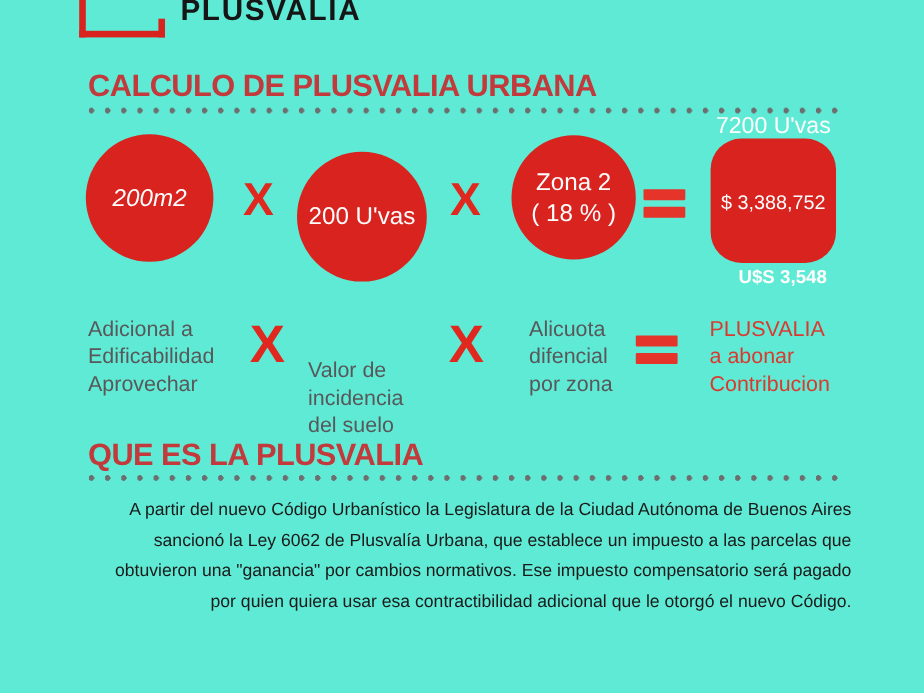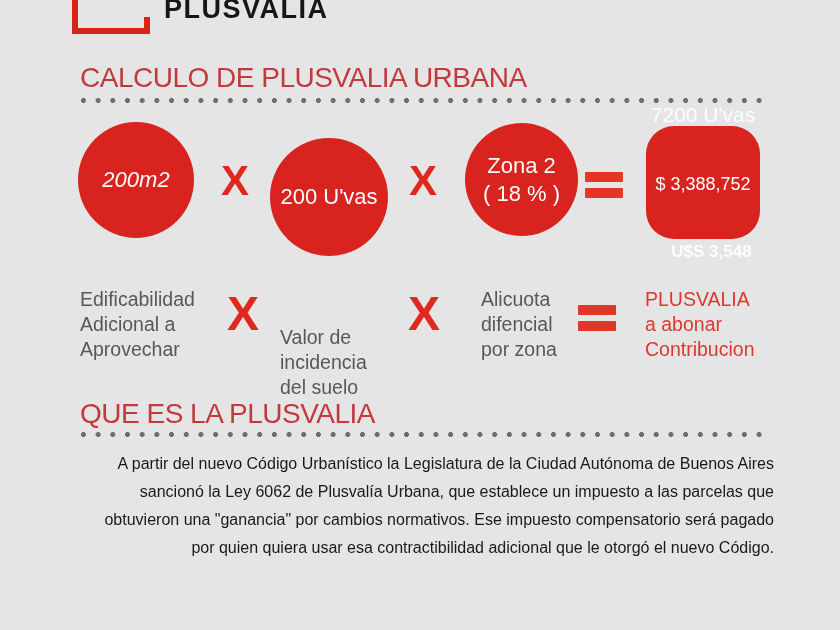--- a/index.html
+++ b/index.html
@@ -2,36 +2,36 @@
 <html><head>
 <meta charset="utf-8">
 <style>
   html, body { margin: 0; padding: 0; }
   body {
     width: 840px; height: 630px;
     background: #ffffff;
     font-family: "Liberation Sans", "DejaVu Sans", sans-serif;
     overflow: hidden;
   }
-  .stage { position: relative; width: 840px; height: 630px; background: #e5e5e5; }
+  .stage { position: relative; width: 840px; height: 630px; background: #5eead4; }
 
   
   .logo-mark { position: absolute; left: 72px; top: 0; width: 78px; height: 34px; }
   .logo-mark .vbar { position: absolute; left: 0; top: 0; width: 6px; height: 34px; background: #d8231f; }
   .logo-mark .hbar { position: absolute; left: 0; bottom: 0; width: 78px; height: 6px; background: #d8231f; }
   .logo-mark .tick { position: absolute; right: 0; bottom: 0; width: 6px; height: 17px; background: #d8231f; }
   .brand-name {
     position: absolute; left: 164px; top: -6px;
     font-size: 27px; font-weight: bold; letter-spacing: 1.5px; color: #161616;
   }
 
   
   .section-title {
     position: absolute; left: 80px;
-    font-size: 28px; letter-spacing: -0.5px; color: #c23a3c; font-weight: normal;
+    font-size: 28px; letter-spacing: -0.5px; color: #c23a3c; font-weight: bold;
     white-space: nowrap; margin: 0;
   }
   .title-calc  { top: 62px; }
   .title-about { top: 398px; }
   .dots {
     position: absolute; left: 80px; width: 690px; height: 7px;
     background-image: radial-gradient(circle 2.6px at 3.2px 3.5px, #6e6e6e 92%, rgba(0,0,0,0) 100%);
     background-size: 14.7px 7px; background-repeat: repeat-x;
   }
   .dots-calc  { top: 97px; }
@@ -130,22 +130,22 @@
     <div class="bar"></div>
   </div>
 
   <div class="result-card">
     <div class="result-line-1">7200 U'vas</div>
     <div class="result-line-2">$ 3,388,752</div>
     <div class="result-line-3">U$S 3,548</div>
   </div>
 
   <div class="op-label op-label-1">
+    <div>Adicional a</div>
     <div>Edificabilidad</div>
-    <div>Adicional a</div>
     <div>Aprovechar</div>
   </div>
 
   <div class="multiply multiply-lg x-bot-1">X</div>
 
   <div class="op-label op-label-2">
     <div>Valor de</div>
     <div>incidencia</div>
     <div>del suelo</div>
   </div>

